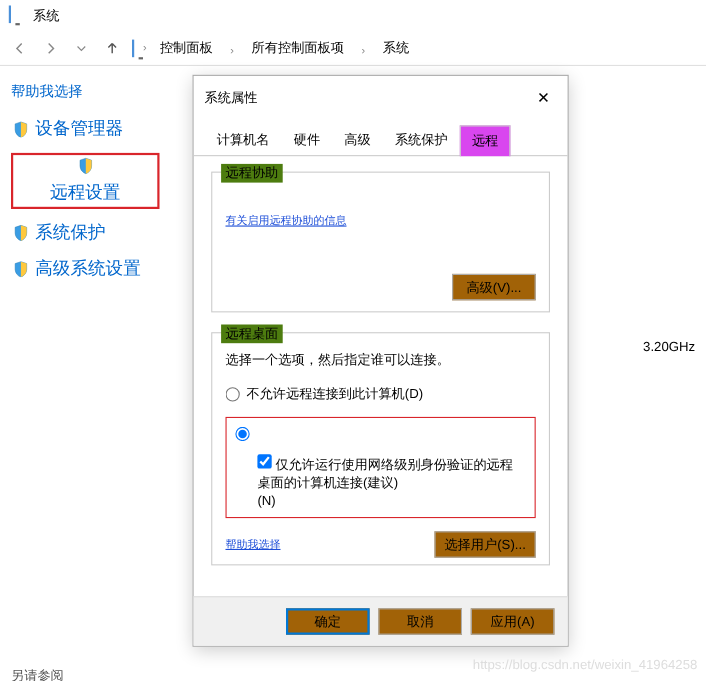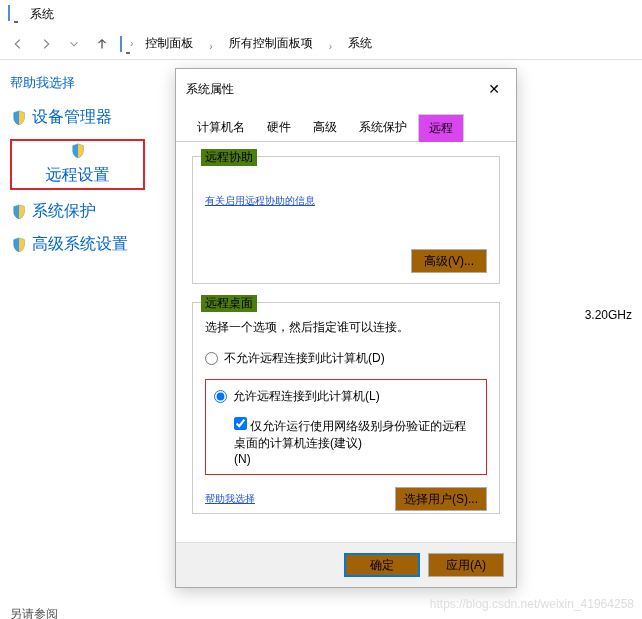--- a/index.html
+++ b/index.html
@@ -181,37 +181,37 @@
     <fieldset class="group g2">
       <span class="group-title">远程桌面</span>
       <div class="desc">选择一个选项，然后指定谁可以连接。</div>
       <label class="radio">
         <input type="radio" name="rd" style="">
         <span>不允许远程连接到此计算机(D)</span>
       </label>
       <div class="red-box2">
         <label class="radio" style="margin-bottom:0">
           <input type="radio" name="rd" checked="" style="">
-          <span>允许远程连接到此计算机(L)</span>
         </label>
         <div class="sub-cb">
           <label class="cb" style="align-items:flex-start">
             <input type="checkbox" checked="" style="margin-top: 2px;">
             <span>
               <span>仅允许运行使用网络级别身份验证的远程桌面的计算机连接(建议)</span><br>
               <span>(N)</span>
             </span>
           </label>
         </div>
       </div>
       <div class="bottom-row">
         <span class="link">帮助我选择</span>
         <button class="dlg-btn">选择用户(S)...</button>
       </div>
     </fieldset>
   </div>
   <div class="dlg-footer">
     <button class="dlg-btn primary">确定</button>
+    <button class="dlg-btn">取消</button>
     <button class="dlg-btn">应用(A)</button>
   </div>
 </div>
 
 <div class="watermark">https://blog.csdn.net/weixin_41964258</div>
 
 </body></html>

